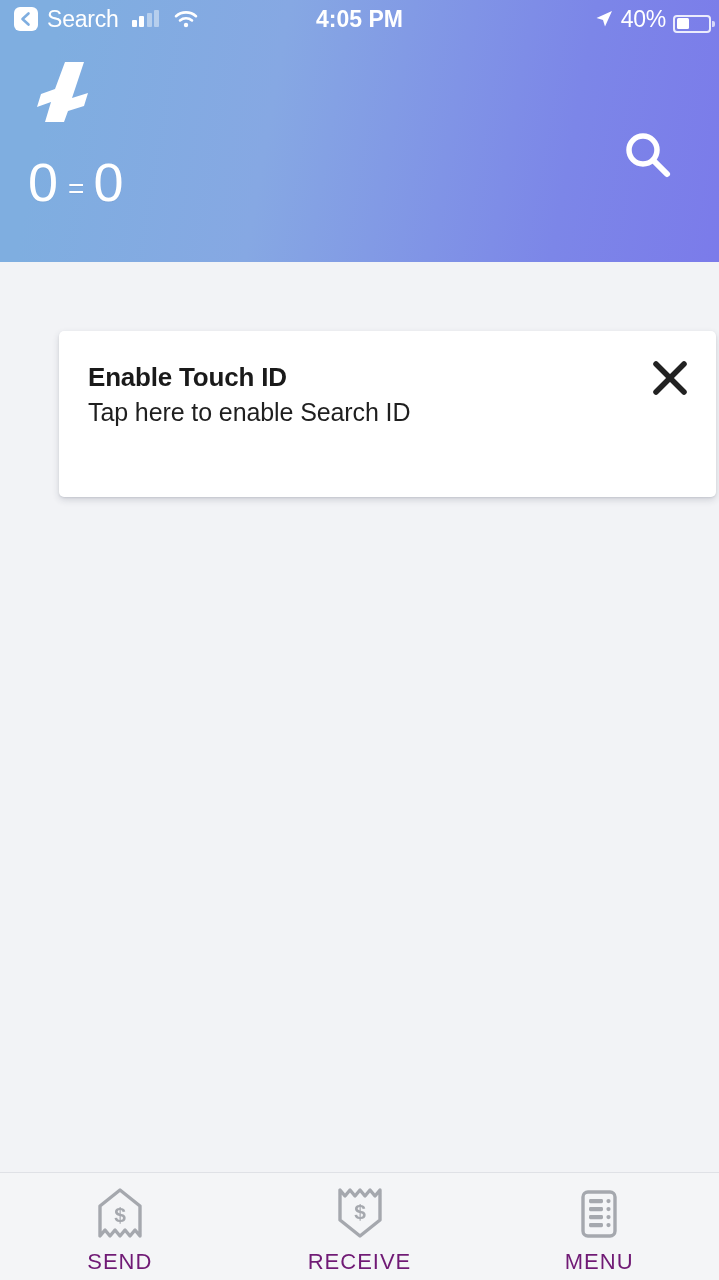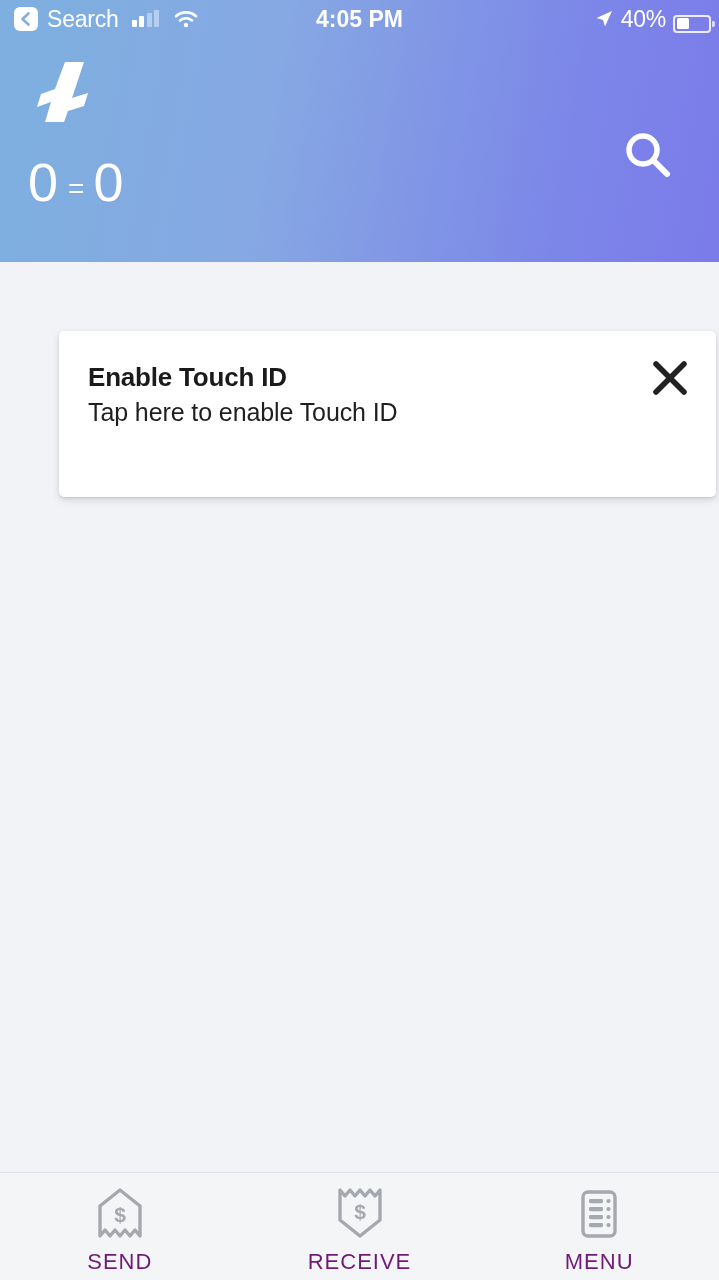--- a/index.html
+++ b/index.html
@@ -177,21 +177,21 @@
       <span class="sb-batt">
         <span class="shell"></span>
           <span class="fill"></span>
           <span class="nub"></span>
       </span>
     </div>
   </div>
 
   <div class="card">
     <div class="card-title">Enable Touch ID</div>
-    <div class="card-sub">Tap here to enable Touch ID</div>
+    <div class="card-sub">Tap here to enable Search ID</div>
     <div class="card-close">
       <svg width="38" height="38" viewBox="0 0 38 38" aria-hidden="true">
         <line x1="5" y1="5" x2="33" y2="33" stroke="#222222" stroke-width="5.5" stroke-linecap="round"></line>
         <line x1="33" y1="5" x2="5" y2="33" stroke="#222222" stroke-width="5.5" stroke-linecap="round"></line>
       </svg>
     </div>
   </div>
 
 
   <div class="tabbar">

